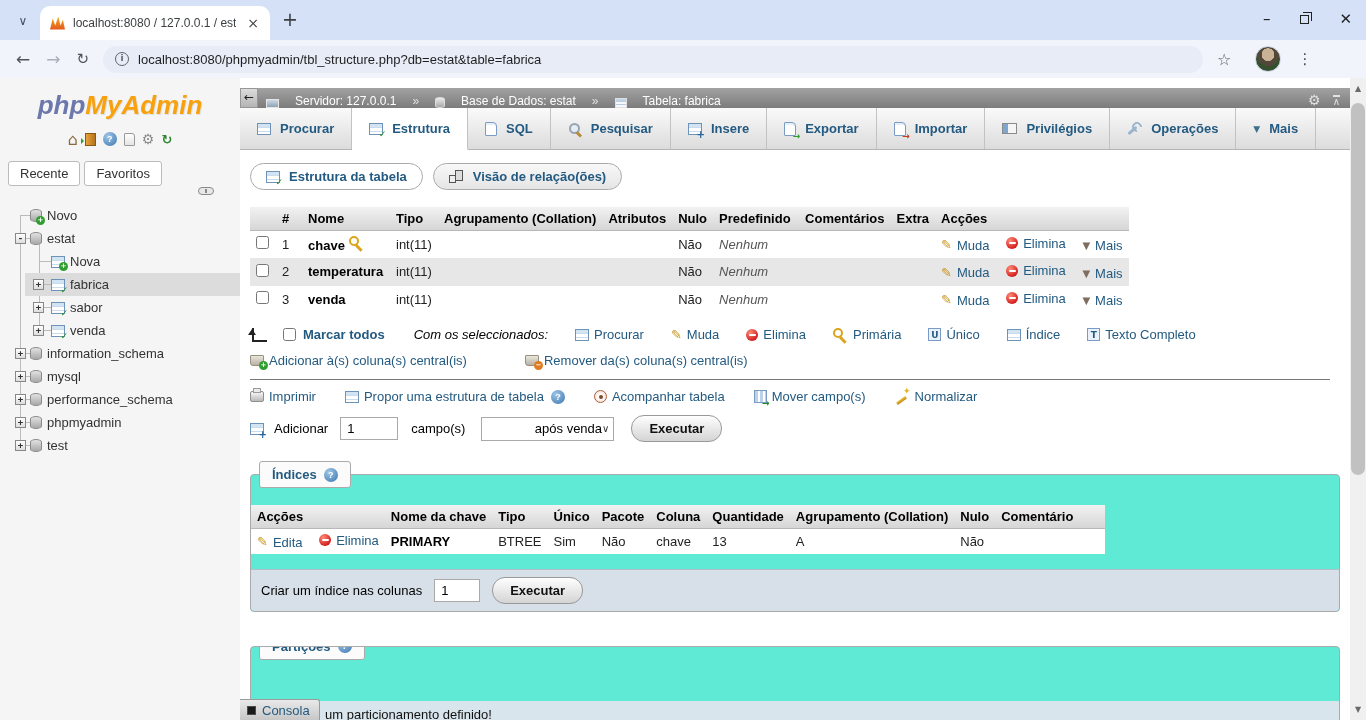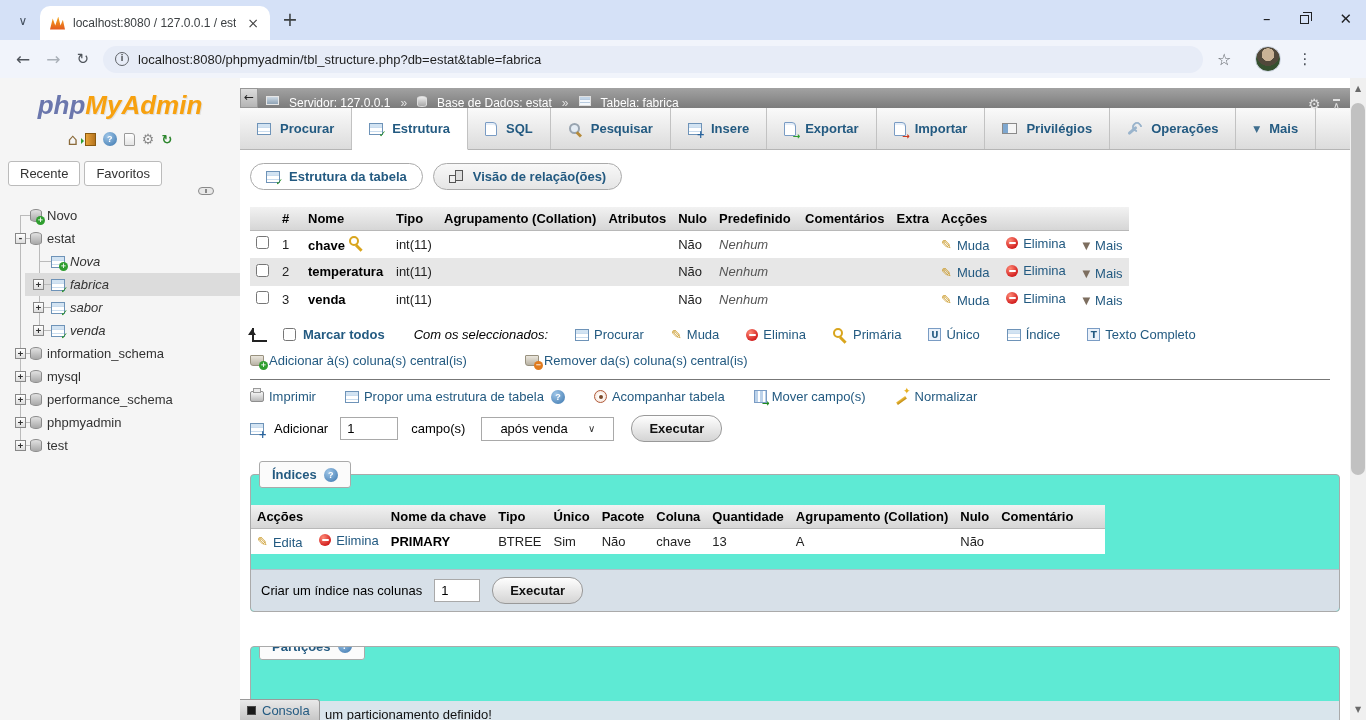--- a/index.html
+++ b/index.html
@@ -61,41 +61,41 @@
   .ilink { position:absolute; right:26px; top:109px; width:16px; height:8px; border:1px solid #8a8a8a;
     border-radius:4px; background:#e8e8e8; cursor:pointer; }
   .ilink::after { content:""; position:absolute; left:6px; top:1px; width:2px; height:4px; background:#8a8a8a; }
 
   #tree { position:relative; margin-top:18px; font-size:13px; color:#333; }
   .trunk { position:absolute; left:20px; top:11px; height:230px; border-left:1px solid #bbb; }
   .vline2 { position:absolute; left:39px; top:40px; height:86px; border-left:1px solid #bbb; }
   .trow { position:relative; height:23px; display:flex; align-items:center; gap:5px; cursor:pointer; }
   .trow .hstub { position:absolute; top:11px; border-top:1px solid #bbb; }
   .lvl1 { padding-left:30px; } .lvl1 .hstub { left:20px; width:10px; }
-  .lvl2 { padding-left:51px;font-style:italic; } .lvl2 .hstub { left:39px; width:12px; }
+  .lvl2 { padding-left:51px; } .lvl2 .hstub { left:39px; width:12px; }
   .sel { background:linear-gradient(to right, transparent 25px, #dcdcdc 25px); }
   .exp { position:absolute; top:6px; width:11px; height:11px; border:1px solid #888;
     background:linear-gradient(#fff,#ddd); font:bold 9px/9px "DejaVu Sans Mono",monospace; text-align:center; color:#333; z-index:2; }
   .lvl1 .exp { left:15px; } .lvl2 .exp { left:33px; }
   .exp.plus::before { content:"+"; } .exp.minus::before { content:"-"; }
   .dbcyl { width:12px; height:13px; flex:none; background:linear-gradient(#e2e2e2,#a8a8a8);
     border:1px solid #8a8a8a; border-radius:6px/3px; position:relative; }
   .newb::after { content:"+"; position:absolute; right:-4px; bottom:-4px; width:9px; height:9px;
     background:#2f9e2f; color:#fff; border-radius:50%; font:bold 7px/9px "DejaVu Sans",sans-serif; text-align:center; }
   .tgrid { width:14px; height:12px; flex:none; border:1px solid #6e93b8; position:relative;
     background:repeating-linear-gradient(180deg, transparent 0 3px, #c9dcee 3px 4px), linear-gradient(#d2e3f2 0 3px, #fff 3px); }
   .chk::after { content:"✓"; position:absolute; right:-4px; bottom:-5px; color:#1f8a1f; font:bold 9px/9px "DejaVu Sans",sans-serif; }
   .tlabel { white-space:nowrap; }
 
   
   .crumbrow { display:flex; height:20px; margin-top:10px; }
   .navcollapse { width:18px; height:20px; flex:none; background:linear-gradient(#dcdcdc,#b4b4b4);
     border:1px solid #979797; color:#222; font-size:12px; line-height:17px; text-align:center; cursor:pointer; }
-  .crumb { flex:1; display:flex; align-items:flex-start; gap:10px; background:linear-gradient(#a2a2a2,#7c7c7c);
-    color:#fff; font-size:12px; padding:8px 8px; min-width:0; }
+  .crumb { flex:1; display:flex; align-items:flex-end; gap:16px; background:linear-gradient(#a2a2a2,#7c7c7c);
+    color:#fff; font-size:12px; padding:0 8px; min-width:0; }
   .crumb .sep { color:#e0e0e0; }
   .ci { display:inline-block; flex:none; }
   .ci-srv { width:13px; height:9px; border:1px solid #e6e6e6; background:linear-gradient(#cdd9e4,#8fa3b5); }
   .ci-db { width:10px; height:11px; border:1px solid #ddd; border-radius:5px/2.5px; background:linear-gradient(#ececec,#a8a8a8); }
   .ci-tb { width:12px; height:10px; border:1px solid #e0e0e0;
     background:repeating-linear-gradient(180deg, transparent 0 2px, #b9cce0 2px 3px), linear-gradient(#c2d5e8 0 2px, #f4f8fc 2px); }
   .crumb-right { margin-left:auto; display:flex; align-items:center; gap:12px; padding-right:2px; }
   .gearW { color:#e2e2e2; font-size:14px; cursor:pointer; }
   .collapseI { color:#e2e2e2; font-size:10px; border-top:2px solid #e2e2e2; line-height:9px; padding-top:0; cursor:pointer; }
 
@@ -175,21 +175,21 @@
   .mover { width:13px; height:13px; border:1px solid #7a9cc4; background:repeating-linear-gradient(90deg,#bcd2ea 0 3px,#fff 3px 5px); position:relative; display:inline-block; }
   .mover::after { content:"→"; position:absolute; right:-4px; bottom:-6px; color:#1f8a1f; font:bold 9px/9px "DejaVu Sans",sans-serif; }
   .wand { width:15px; height:14px; position:relative; display:inline-block; }
   .wand::before { content:""; position:absolute; left:1px; bottom:2px; width:11px; height:3px; background:linear-gradient(#f0c040,#c08a10); transform:rotate(-35deg); }
   .wand::after { content:"✦"; position:absolute; right:-1px; top:-4px; color:#e8b020; font-size:9px; }
   .toolsrow .helpc { margin-left:-22px; margin-right:29px; }
 
   .addfield { margin-top:11px; display:flex; align-items:center; font-size:13px; color:#000; }
   .numin { width:58px; height:23px; border:1px solid #a9a9a9; font-size:13px; padding-left:6px; background:#fff; }
   .selectbox { width:133px; height:24px; border:1px solid #a9a9a9; background:#fff; display:flex;
-    align-items:center; justify-content:space-between; padding:0 18px; font-size:13px; cursor:pointer; }
+    align-items:center; justify-content:flex-end; padding:0 4px; font-size:13px; cursor:pointer; }
   .selchev { font-size:10px; color:#333; }
   .execbtn { display:inline-block; padding:5px 17px; border:1px solid #999; border-radius:13px;
     background:linear-gradient(#fefefe,#d4d4d4); font-weight:bold; font-size:13px; color:#111; cursor:pointer; }
 
   .fieldset { position:relative; margin:32px 10px 0 0; border:1px solid #aaa; border-radius:4px; background:#5eead4; }
   .legend { position:absolute; top:-14px; left:8px; background:#fbfbfb; border:1px solid #aaa; border-radius:3px;
     padding:5px 12px; font-weight:bold; color:#235a81; font-size:13px; display:flex; gap:7px; align-items:center; }
   .fs-idx { padding-top:30px; }
   .itable td { background:#fff; padding:4px 6px; }
   .itable .bold { font-weight:bold; color:#000; }

